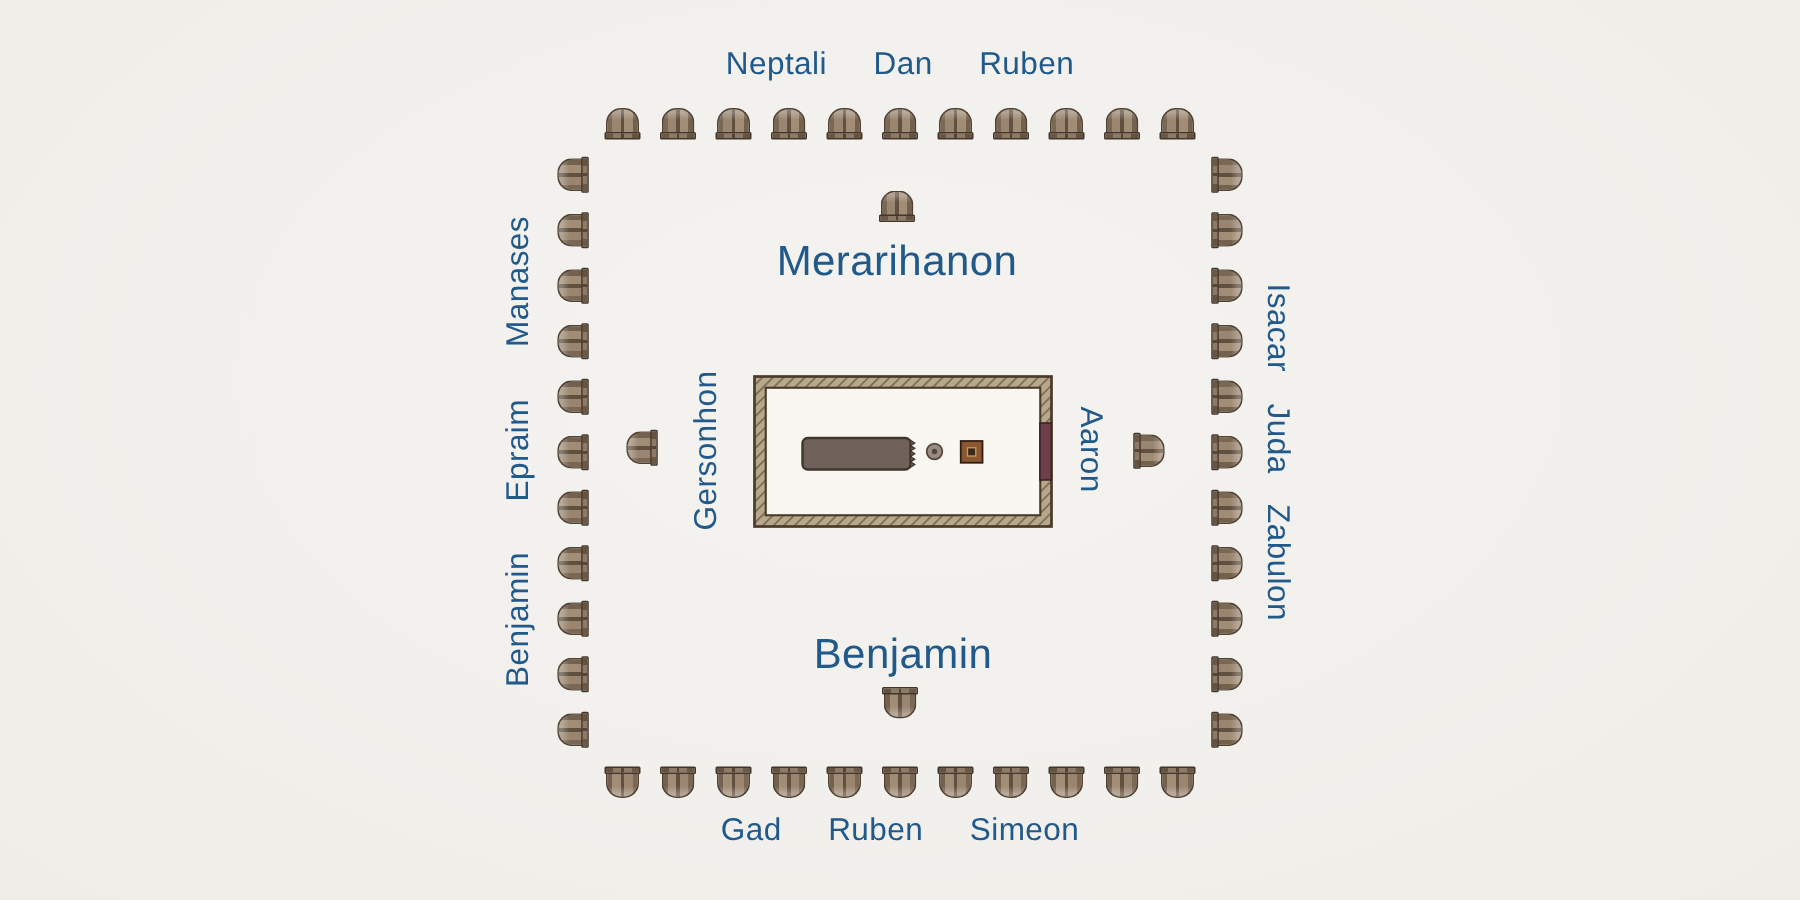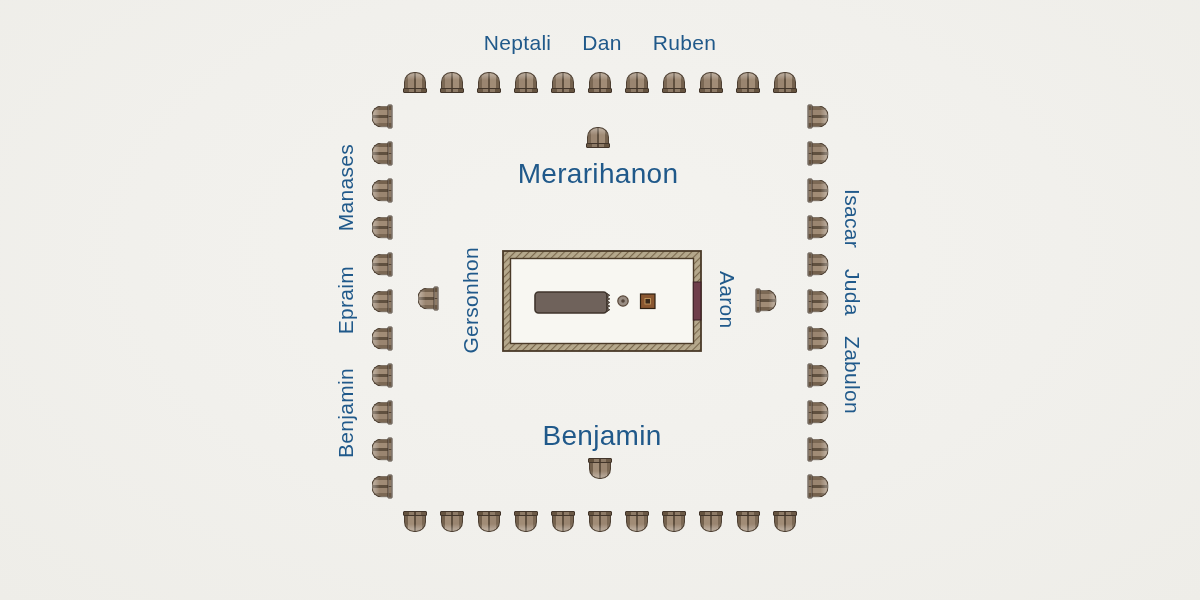--- a/index.html
+++ b/index.html
@@ -74,20 +74,25 @@
 <body>
 
 <div class="stage">
 
   <div class="hlabels" id="labels-top">
     <span>Neptali</span>
     <span>Dan</span>
     <span>Ruben</span>
   </div>
 
+  <div class="hlabels" id="labels-bottom">
+    <span>Gad</span>
+    <span>Ruben</span>
+    <span>Simeon</span>
+  </div>
 
   <div class="vstack" id="labels-left">
     <span class="vtext up">Manases</span>
     <span class="vtext up">Epraim</span>
     <span class="vtext up">Benjamin</span>
   </div>
 
   <div class="vstack" id="labels-right">
     <span class="vtext">Isacar</span>
     <span class="vtext">Juda</span>

